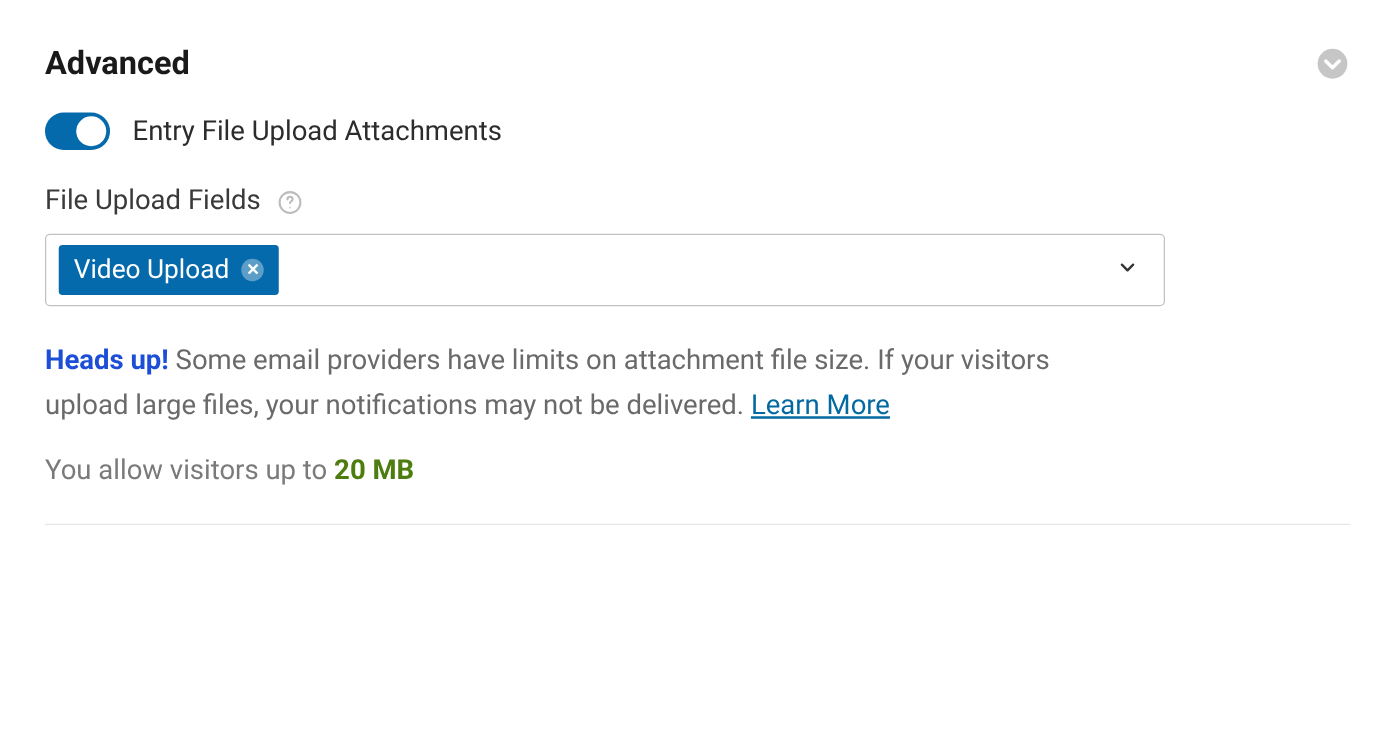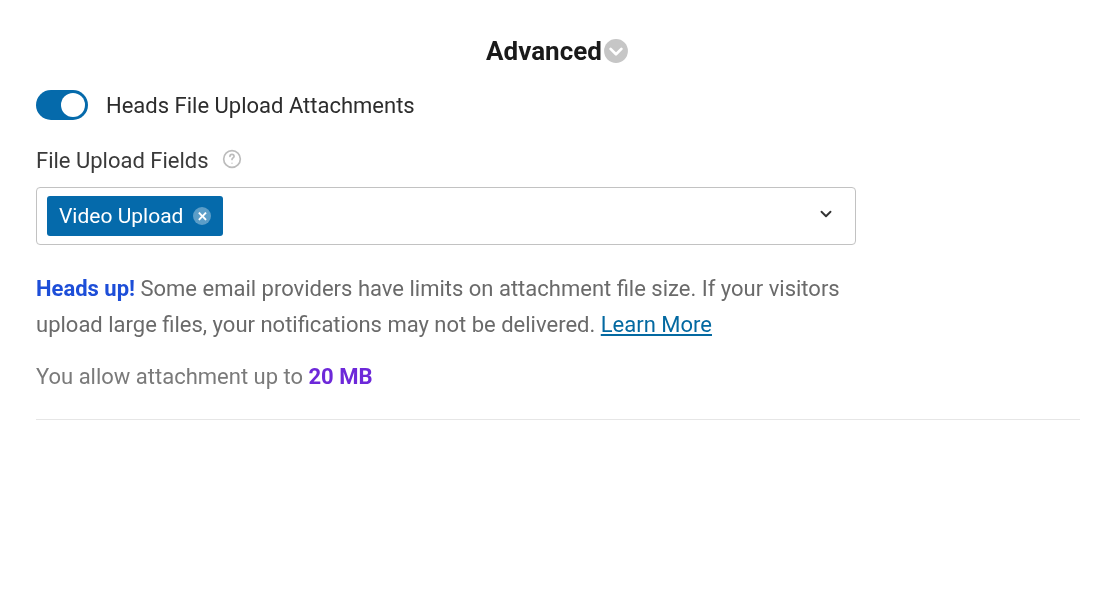--- a/index.html
+++ b/index.html
@@ -5,21 +5,21 @@
     * { box-sizing: border-box; margin: 0; padding: 0; }
     body {
       font-family: -apple-system, BlinkMacSystemFont, "Segoe UI", Roboto, sans-serif;
       background: #fff;
       padding: 36px;
       color: #333;
     }
     .container { max-width: 1044px; }
     .header-row {
       display: flex;
-      justify-content: center;
+      justify-content: space-between;
       align-items: center;
       margin-bottom: 24px;
     }
     .section-title {
       font-size: 26px;
       font-weight: 700;
       color: #1a1a1a;
     }
     .collapse-icon {
       width: 28px;
@@ -53,38 +53,38 @@
       background: #fff;
     }
     .toggle.on .toggle-knob { right: 3px; }
     .toggle.off .toggle-knob { left: 3px; background: #f0f0f0; }
     .toggle-label {
       font-size: 22px;
       color: #2c2c2c;
     }
     .field-label-row {
       display: flex;
-      align-items: flex-start;
+      align-items: flex-end;
       gap: 12px;
       margin-bottom: 14px;
     }
     .field-label {
       font-size: 22px;
       color: #3a3a3a;
     }
     .help-icon {
       width: 22px;
       height: 22px;
       display: flex;
       align-items: center;
       justify-content: center;
       cursor: pointer;
     }
     .multiselect {
-      width: 820px;
+      width: 896px;
       border: 1px solid #c2c2c2;
       border-radius: 4px;
       padding: 8px 10px;
       display: flex;
       align-items: center;
       justify-content: space-between;
       cursor: pointer;
       margin-bottom: 26px;
     }
     .chip-area { display: flex; gap: 6px; }
@@ -125,42 +125,42 @@
     .learn-more {
       color: #0369a1;
       text-decoration: underline;
       cursor: pointer;
     }
     .limit-text {
       font-size: 22px;
       color: #7a7a7a;
       margin-bottom: 30px;
     }
-    .limit-text b { color: #6d28d9; font-weight: 700; }
+    .limit-text b { color: #4d7c0f; font-weight: 700; }
     .divider { border-top: 1px solid #e6e6e6; margin-top: 20px; }
   </style>
 </head>
 <body>
 
 <div class="container">
   <div class="header-row">
     <h2 class="section-title">Advanced</h2>
     <div class="collapse-icon">
       <svg width="26" height="26" viewBox="0 0 24 24" fill="#c6c6c6">
           <circle cx="12" cy="12" r="11"></circle>
           <path d="M7 10l5 5 5-5" fill="none" stroke="#fff" stroke-width="2.5" stroke-linecap="round" stroke-linejoin="round"></path>
         </svg>
     </div>
   </div>
 
   <div class="field-row">
     <div class="toggle on">
       <div class="toggle-knob"></div>
     </div>
-    <span class="toggle-label">Heads File Upload Attachments</span>
+    <span class="toggle-label">Entry File Upload Attachments</span>
   </div>
 
   <div class="field-label-row">
     <span class="field-label">File Upload Fields</span>
     <div class="help-icon">
       <svg width="20" height="20" viewBox="0 0 24 24" fill="none" stroke="#bcbcbc" stroke-width="2">
           <circle cx="12" cy="12" r="10"></circle>
           <path d="M9.5 9a2.5 2.5 0 015 0c0 1.5-2.5 2-2.5 3.5" stroke-linecap="round"></path>
           <circle cx="12" cy="17" r="0.8" fill="#bcbcbc" stroke="none"></circle>
         </svg>
@@ -179,18 +179,18 @@
           <path d="M6 9l6 6 6-6"></path>
         </svg>
     </div>
   </div>
 
   <p class="warning-text">
     <b>Heads up!</b><span> Some email providers have limits on attachment file size. If your visitors upload large files, your notifications may not be delivered. </span><a class="learn-more">Learn More</a>
   </p>
 
   <p class="limit-text">
-    <span>You allow attachment up to </span><b>20 MB</b>
+    <span>You allow visitors up to </span><b>20 MB</b>
   </p>
 
 </div>
 
 <div class="divider"></div>
 
 </body></html>

